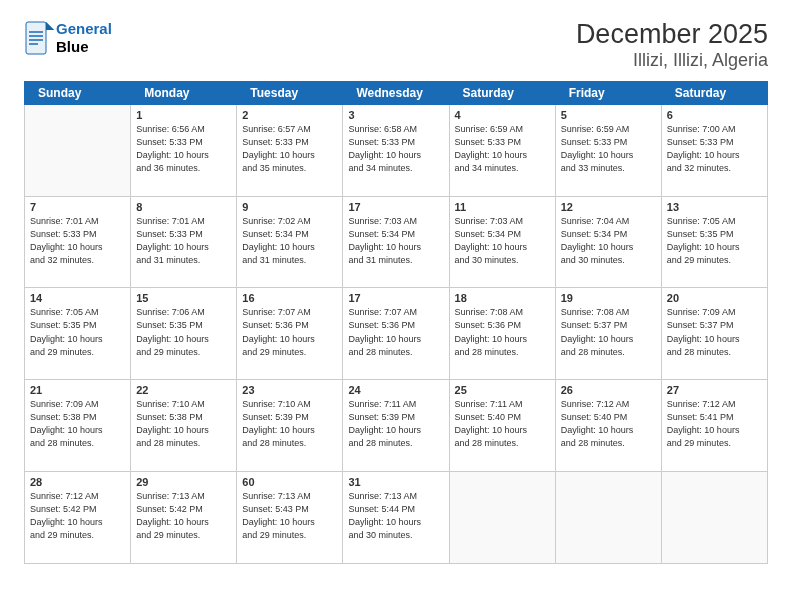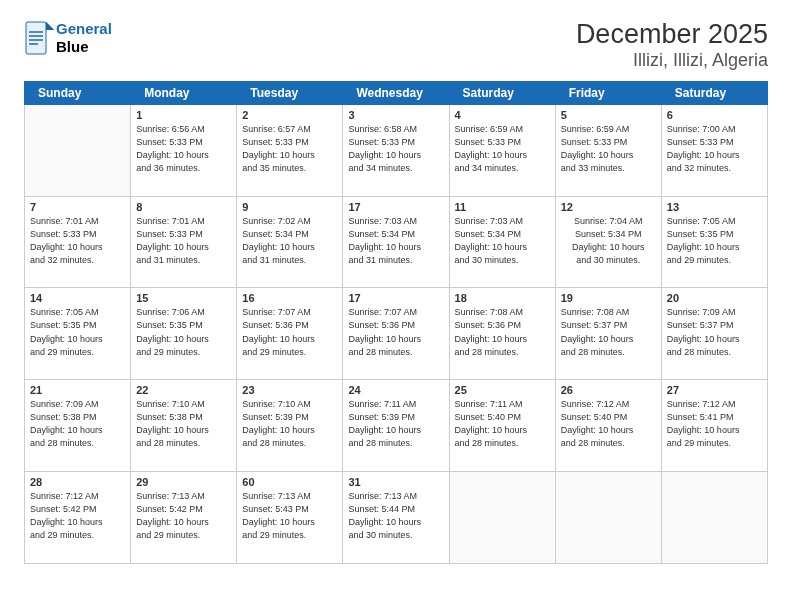--- a/index.html
+++ b/index.html
@@ -193,21 +193,21 @@
           </td>
           <td>
             <span class="day-num">11</span>
             <div class="day-info" style="white-space: pre-line;">Sunrise: 7:03 AM
 Sunset: 5:34 PM
 Daylight: 10 hours
 and 30 minutes.</div>
           </td>
           <td>
             <span class="day-num">12</span>
-            <div class="day-info" style="white-space: pre-line; text-align: center;">Sunrise: 7:04 AM
+            <div class="day-info" style="white-space: pre-line;">Sunrise: 7:04 AM
 Sunset: 5:34 PM
 Daylight: 10 hours
 and 30 minutes.</div>
           </td>
           <td>
             <span class="day-num">13</span>
             <div class="day-info" style="white-space: pre-line;">Sunrise: 7:05 AM
 Sunset: 5:35 PM
 Daylight: 10 hours
 and 29 minutes.</div>

